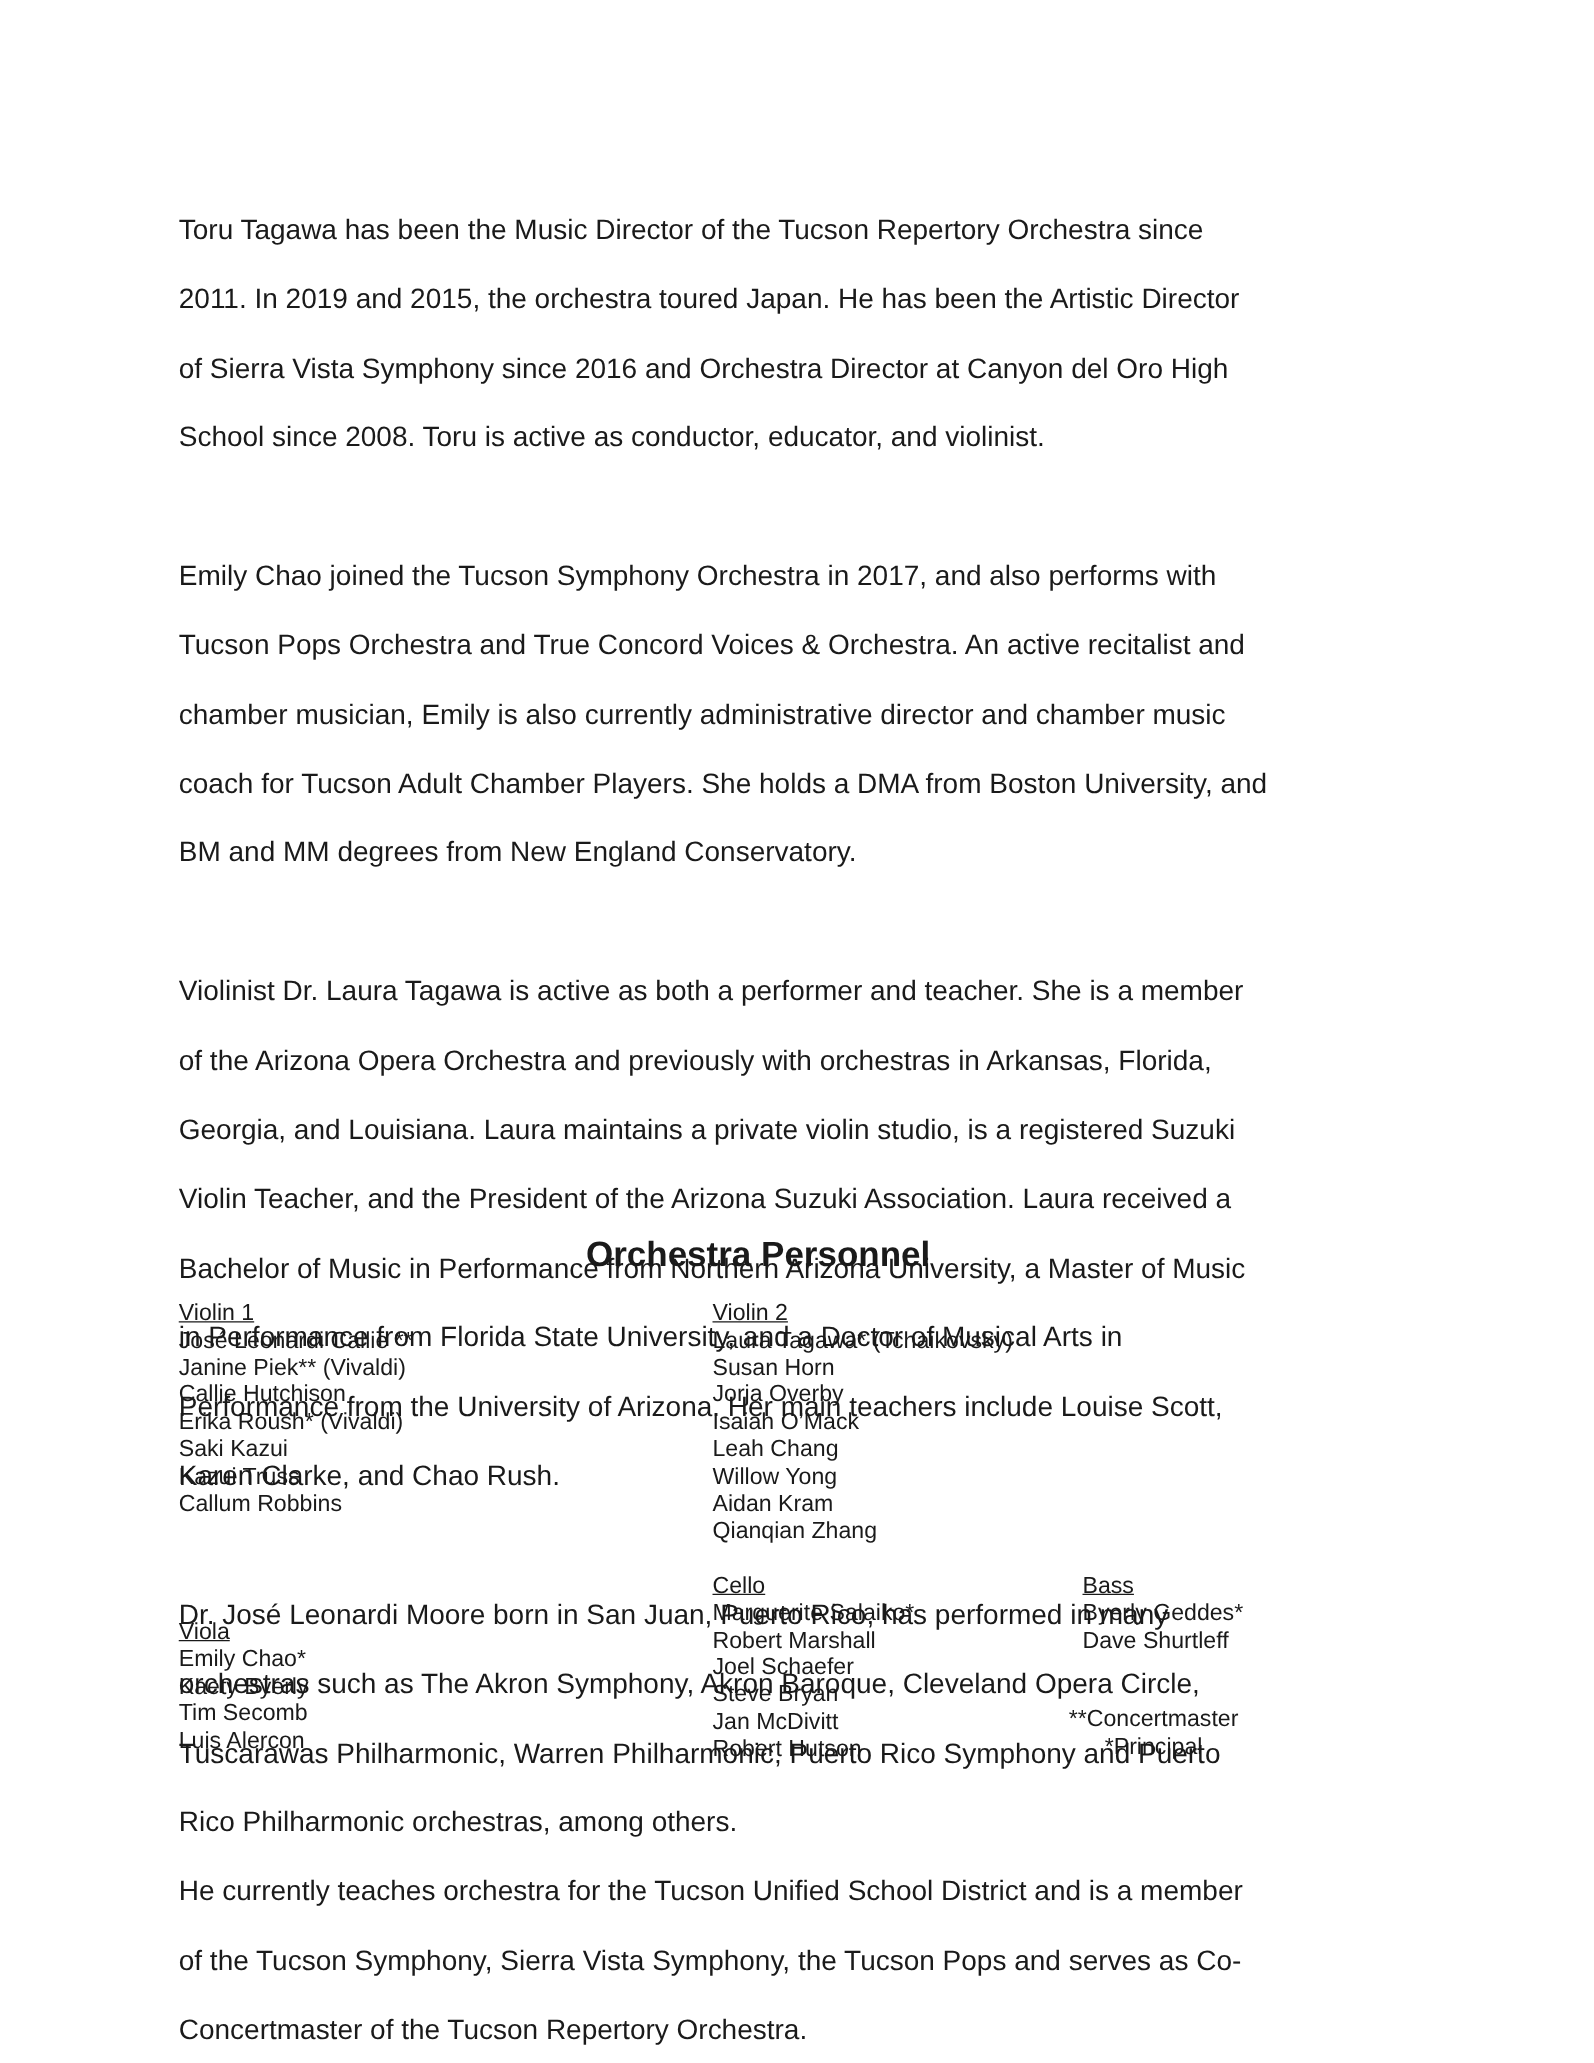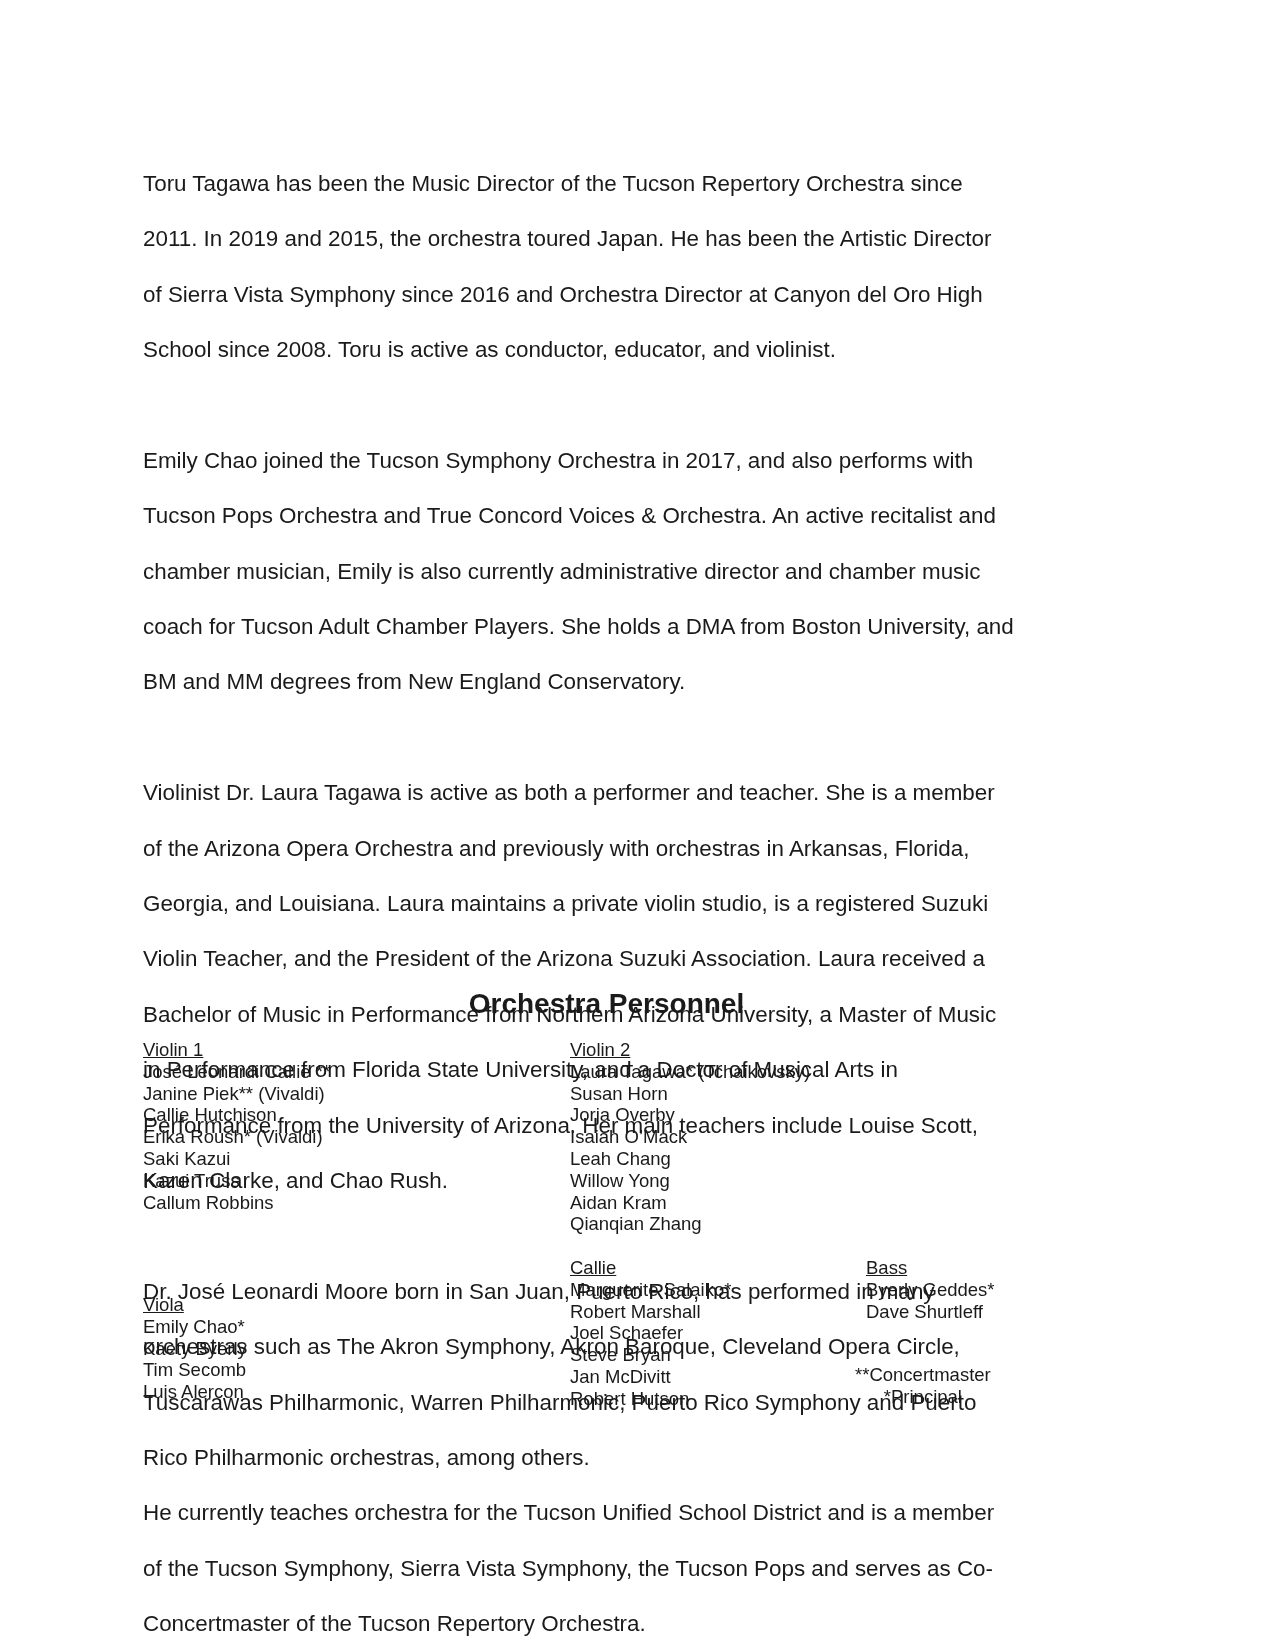--- a/index.html
+++ b/index.html
@@ -85,21 +85,21 @@
 
   <div class="section" style="left:143px; top:1257px;margin-top:37px;">
     <span class="section-title">Viola</span>
     <span class="member">Emily Chao*</span>
     <span class="member">Kaety Byerly</span>
     <span class="member">Tim Secomb</span>
     <span class="member">Luis Alercon</span>
   </div>
 
   <div class="section" style="left:570px; top:1257px;">
-    <span class="section-title">Callie</span>
+    <span class="section-title">Cello</span>
     <span class="member">Marguerite Salaiko*</span>
     <span class="member">Robert Marshall</span>
     <span class="member">Joel Schaefer</span>
     <span class="member">Steve Bryan</span>
     <span class="member">Jan McDivitt</span>
     <span class="member">Robert Hutson</span>
   </div>
 
   <div class="section" style="left:866px; top:1257px;">
     <span class="section-title">Bass</span>

